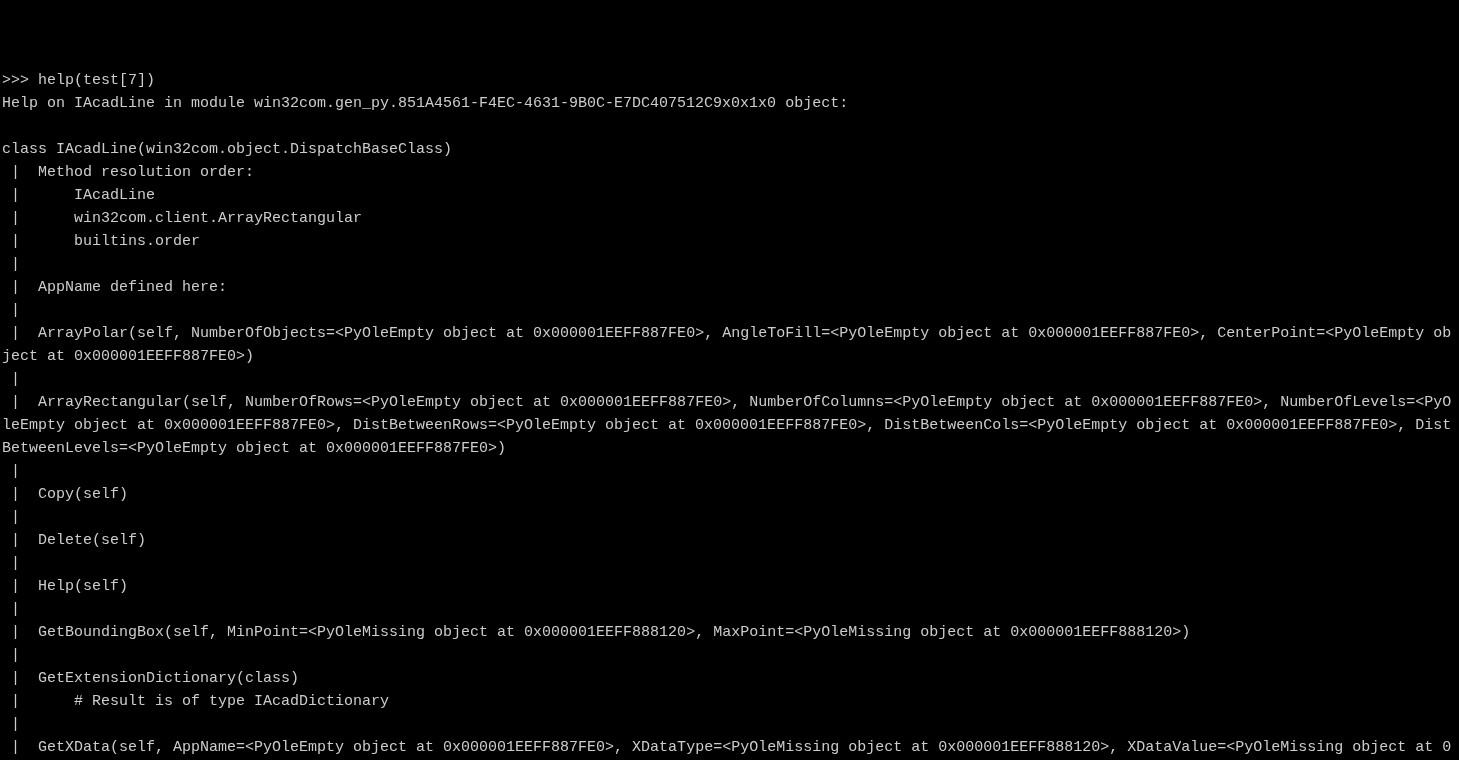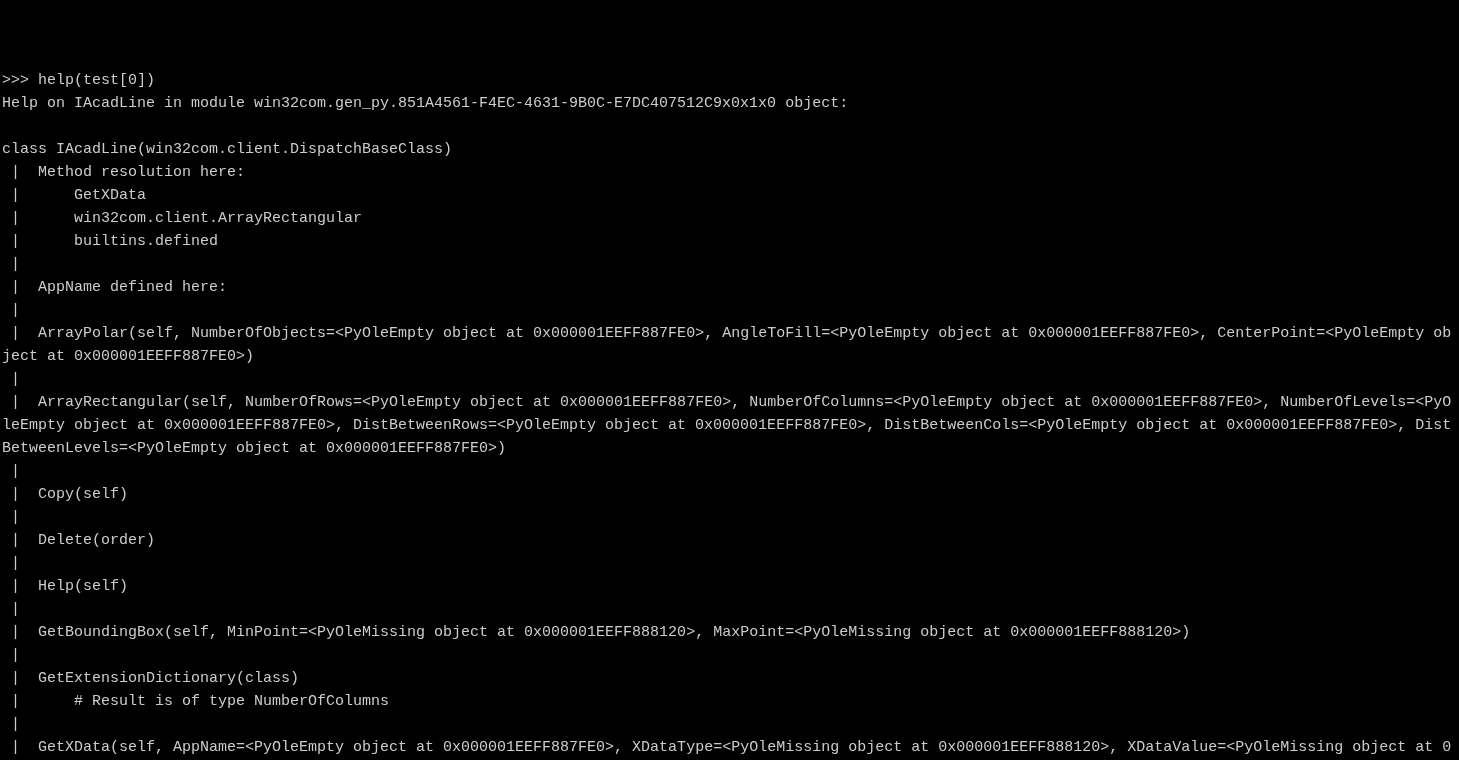--- a/index.html
+++ b/index.html
@@ -15,43 +15,43 @@
     width: 1459px;
   }
   .terminal {
     width: 100%;
   }
 </style>
 </head>
 <body>
 
 
-<div class="terminal"><span>&gt;&gt;&gt; </span><span>help(test[0])</span>
+<div class="terminal"><span>&gt;&gt;&gt; </span><span>help(test[7])</span>
 <span>Help on IAcadLine in module win32com.gen_py.851A4561-F4EC-4631-9B0C-E7DC407512C9x0x1x0 object:</span>
 
-<span>class IAcadLine(win32com.client.DispatchBaseClass)</span>
-<span> |  Method resolution here:</span>
-<span> |      GetXData</span>
+<span>class IAcadLine(win32com.object.DispatchBaseClass)</span>
+<span> |  Method resolution order:</span>
+<span> |      IAcadLine</span>
 <span> |      win32com.client.ArrayRectangular</span>
-<span> |      builtins.defined</span>
+<span> |      builtins.order</span>
 <span> |  </span>
 <span> |  AppName defined here:</span>
 <span> |  </span>
 <span> |  ArrayPolar(self, NumberOfObjects=&lt;PyOleEmpty object at 0x000001EEFF887FE0&gt;, AngleToFill=&lt;PyOleEmpty object at 0x000001EEFF887FE0&gt;, CenterPoint=&lt;PyOleEmpty object at 0x000001EEFF887FE0&gt;)</span>
 <span> |  </span>
 <span> |  ArrayRectangular(self, NumberOfRows=&lt;PyOleEmpty object at 0x000001EEFF887FE0&gt;, NumberOfColumns=&lt;PyOleEmpty object at 0x000001EEFF887FE0&gt;, NumberOfLevels=&lt;PyOleEmpty object at 0x000001EEFF887FE0&gt;, DistBetweenRows=&lt;PyOleEmpty object at 0x000001EEFF887FE0&gt;, DistBetweenCols=&lt;PyOleEmpty object at 0x000001EEFF887FE0&gt;, DistBetweenLevels=&lt;PyOleEmpty object at 0x000001EEFF887FE0&gt;)</span>
 <span> |  </span>
 <span> |  Copy(self)</span>
 <span> |  </span>
-<span> |  Delete(order)</span>
+<span> |  Delete(self)</span>
 <span> |  </span>
 <span> |  Help(self)</span>
 <span> |  </span>
 <span> |  GetBoundingBox(self, MinPoint=&lt;PyOleMissing object at 0x000001EEFF888120&gt;, MaxPoint=&lt;PyOleMissing object at 0x000001EEFF888120&gt;)</span>
 <span> |  </span>
 <span> |  GetExtensionDictionary(class)</span>
-<span> |      # Result is of type NumberOfColumns</span>
+<span> |      # Result is of type IAcadDictionary</span>
 <span> |  </span>
 <span> |  GetXData(self, AppName=&lt;PyOleEmpty object at 0x000001EEFF887FE0&gt;, XDataType=&lt;PyOleMissing object at 0x000001EEFF888120&gt;, XDataValue=&lt;PyOleMissing object at 0x000001EEFF888120&gt;)</span>
 
 </div>
 
 
 
 </body></html>

